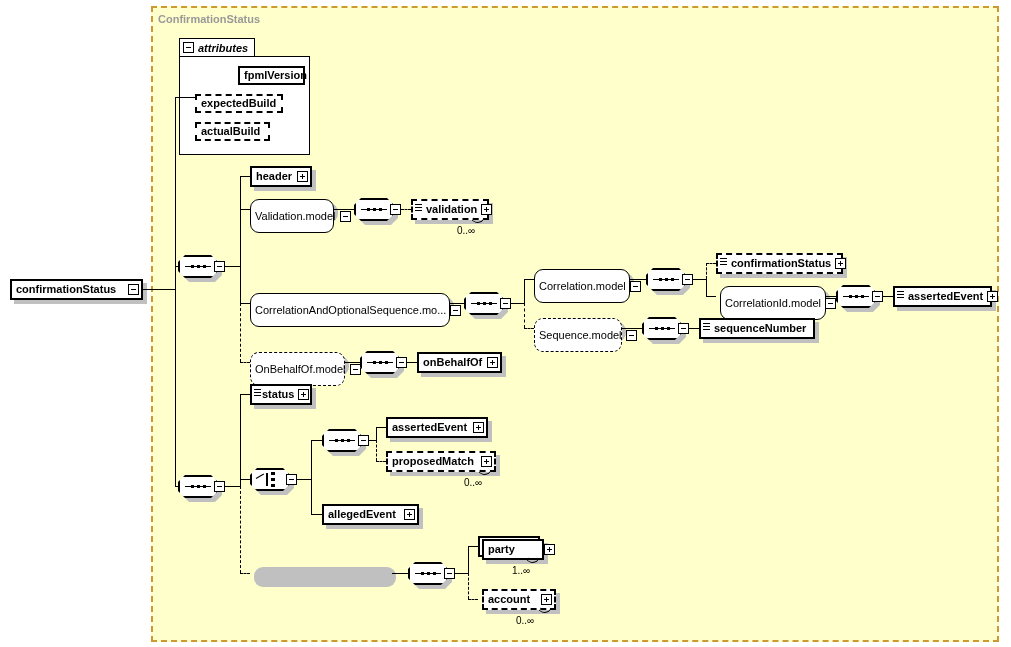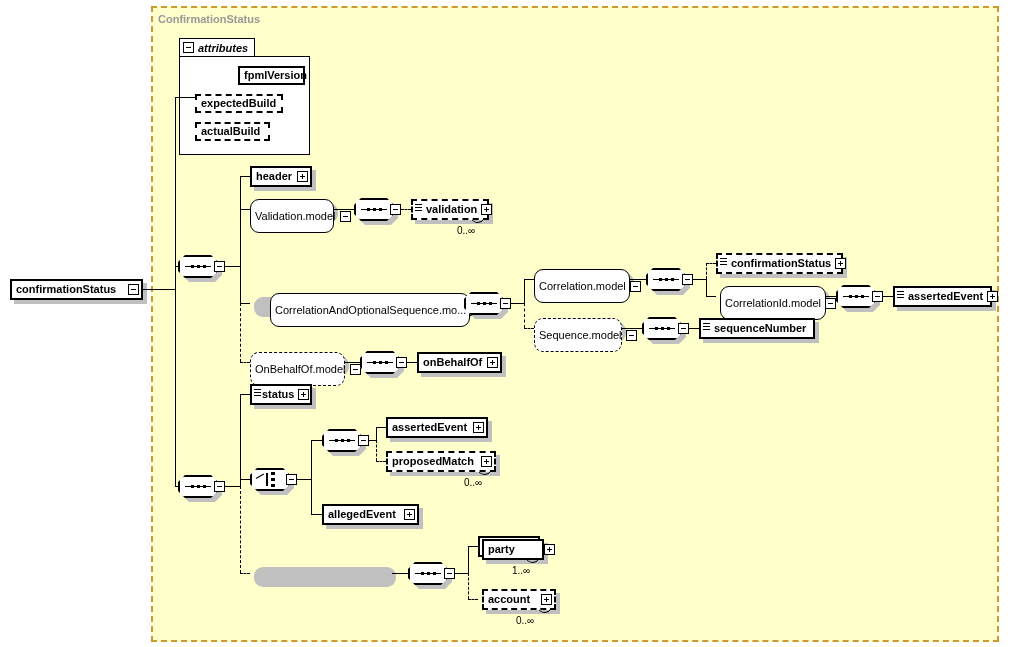--- a/index.html
+++ b/index.html
@@ -284,21 +284,21 @@
         <i></i>
         <i></i>
       </span>
     <span class="lbl">validation</span>
     <span class="tgl plus" style="margin-left:auto;"></span>
   </div>
   <div class="occtick" style="left:473px;top:215px;"></div>
   <div class="occ" style="left:457px;top:225px;">0..∞</div>
 
   <div class="sh rnd" style="left:254px;top:297px;width:200px;height:20px;"></div>
-  <div class="node grp" style="left:250px;top:293px;width:200px;margin-left:20px;">
+  <div class="node grp" style="left:250px;top:293px;width:200px;">
     <span class="lbl">CorrelationAndOptionalSequence.mo...</span>
     <span class="tgl" style="margin-left:auto;"></span>
   </div>
   <div class="ln lnh" style="left:450px;top:303px;width:14px;"></div>
 
   <div class="comp" style="left:464px;top:292px;">
     <div class="octsh"></div>
     <div class="oct"></div>
     <div class="seqg">
       <div class="bar"></div>

